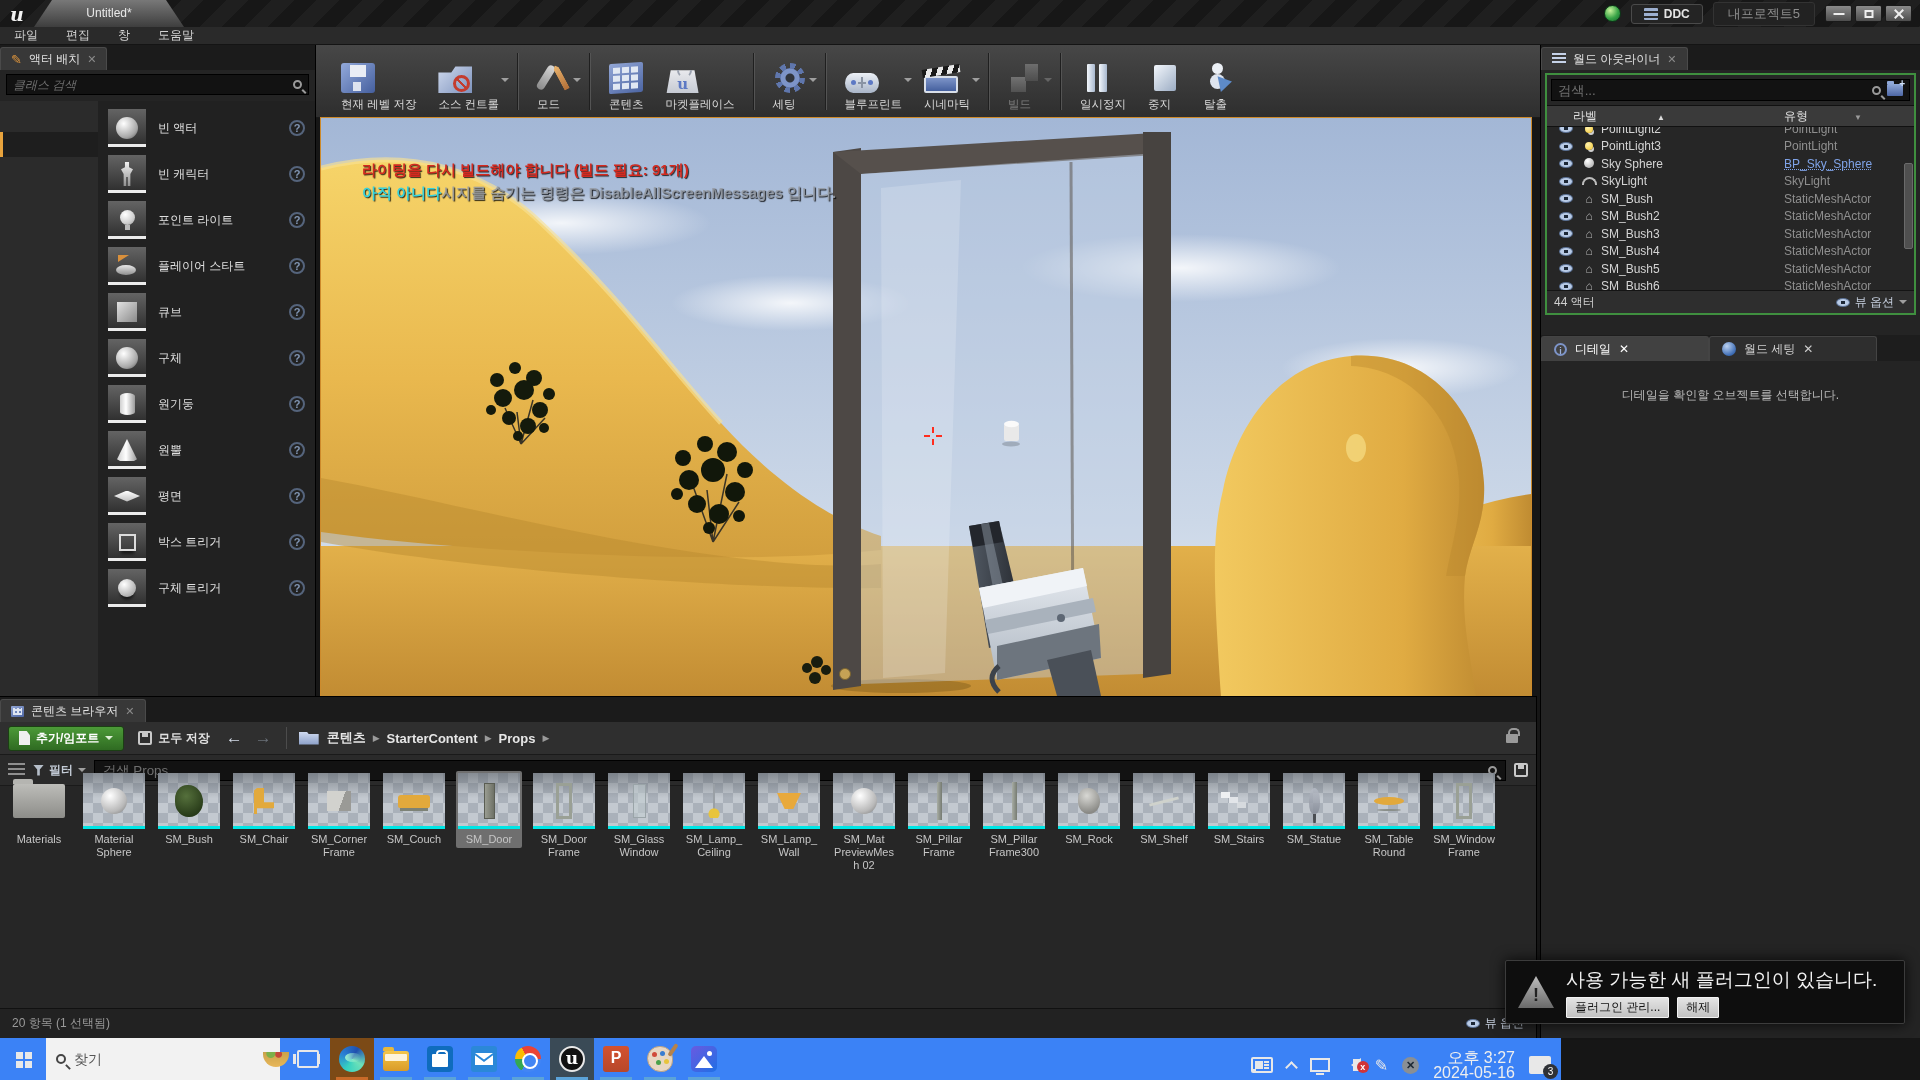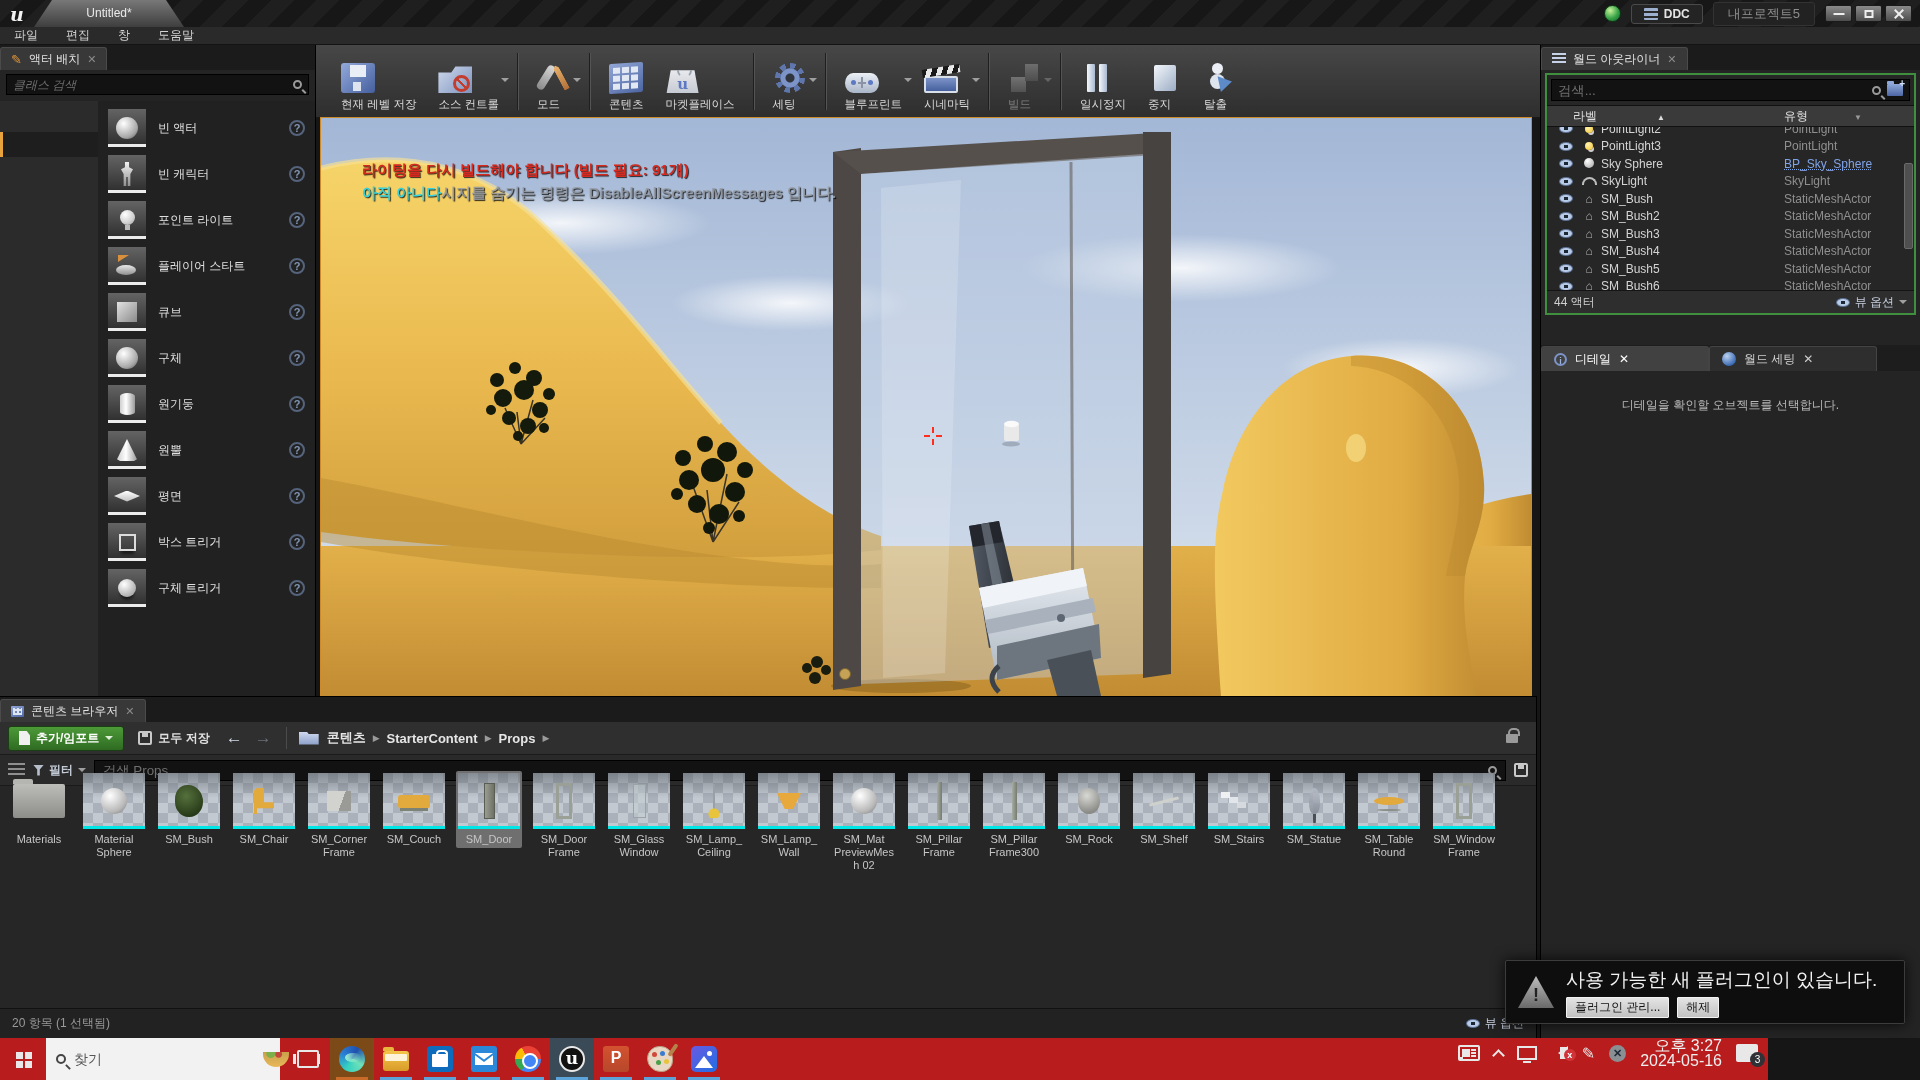--- a/index.html
+++ b/index.html
@@ -197,21 +197,21 @@
     border-radius:10px 10px 0 0; border:2px solid #bdbdbd; border-bottom:none; }
   .ol-row[data-icon="mesh"] .ol-ricon { color:#b0b0b0; font-size:12px; }
   .ol-row[data-icon="mesh"] .ol-ricon::before { content:"⌂"; }
   .ol-label { flex:1; color:#d4d4d4; }
   .ol-type { width:130px; color:#8f8f8f; }
   .ol-row.link .ol-type { color:#7fa3e8; text-decoration:underline dotted; }
   .ol-scroll { position:absolute; right:1px; top:36px; width:9px; height:86px; background:#4f4f4f; border:1px solid #6a6a6a; border-radius:2px; }
   .ol-footer { height:23px; background:#2e2e2e; border-top:1px solid #141414; display:flex; align-items:center; padding:0 7px; color:#cfcfcf; }
   .ol-footer .right { margin-left:auto; display:flex; align-items:center; gap:5px; color:#c5cedd; }
   .caret-dn { width:0; height:0; border:4px solid transparent; border-top-color:#9f9f9f; margin-top:4px; }
-  .dt-tabs { display:flex; margin-top:30px; background:#1d1d1d; height:26px; align-items:flex-end; }
+  .dt-tabs { display:flex; margin-top:20px; background:#1d1d1d; height:26px; align-items:flex-end; }
   .dt-tab { display:flex; align-items:center; gap:8px; height:25px; padding:0 12px; min-width:168px;
     background:#2e2e2e; border:1px solid #444; border-bottom:none; border-radius:3px 3px 0 0; color:#cfcfcf; }
   .dt-tab.active { background:#414141; color:#fff; }
   .info-ic { width:13px; height:13px; border-radius:50%; border:2px solid #7d94c8; color:#9db0d8;
     font:bold 9px "Liberation Sans",sans-serif; text-align:center; line-height:12px; }
   .info-ic::before { content:"i"; }
   .globe-ic { width:14px; height:14px; border-radius:50%; background:radial-gradient(circle at 35% 30%,#bcd2f0,#3d6cb4 70%,#234a86); }
   .dt-empty { text-align:center; margin-top:26px; color:#b9b9b9; }
 
   
@@ -292,21 +292,21 @@
   .warn-tri { width:36px; height:32px; background:linear-gradient(#bdbdbd,#6a6a6a); clip-path:polygon(50% 0,100% 100%,0 100%);
     position:relative; flex:none; }
   .warn-tri::after { content:"!"; position:absolute; left:0; right:0; bottom:2px; text-align:center; color:#222; font:bold 18px "Liberation Sans",sans-serif; }
   .notif-body { display:flex; flex-direction:column; gap:4px; }
   .notif-msg { color:#f2f2f2; font-size:19px; }
   .notif-btns { display:flex; gap:8px; }
   .notif-btn { background:linear-gradient(#e4e4e4,#c2c2c2); border:1px solid #f2f2f2; color:#111; font-size:12px;
     padding:1px 8px; border-radius:1px; }
 
   
-  #taskbar { position:absolute; left:0; bottom:0; width:1768px; height:42px; background:#b91c1c; display:flex; align-items:flex-start; z-index:50; }
+  #taskbar { position:absolute; left:0; bottom:0; width:1561px; height:42px; background:#3b82f6; display:flex; align-items:flex-end; z-index:50; }
   .start-btn { width:46px; height:42px; display:flex; align-items:center; justify-content:center; }
   .win-logo { width:7px; height:7px; background:#e8e8e8; box-shadow:9px 0 #e8e8e8,0 9px #e8e8e8,9px 9px #e8e8e8; margin:-8px 8px 0 0; }
   .tb-search { width:234px; height:42px; background:#f2f2f2; display:flex; align-items:center; gap:8px; padding:0 10px; }
   .tb-search .magd { width:10px; height:10px; border:2px solid #444; border-radius:50%; position:relative; flex:none; }
   .tb-search .magd::after { content:""; position:absolute; width:2px; height:6px; background:#444; left:9px; top:8px; transform:rotate(-45deg); }
   .tb-search input { flex:1; background:transparent; border:none; outline:none; color:#333; font-size:14px; font-family:"Liberation Sans",sans-serif; }
   .tb-search input::placeholder { color:#555; }
   .taco { width:26px; height:15px; border-radius:0 0 26px 26px; flex:none;
     background:radial-gradient(circle at 30% 10%,#7db04a 0 4px,transparent 5px),
                radial-gradient(circle at 60% 15%,#c4483a 0 3px,transparent 4px),

